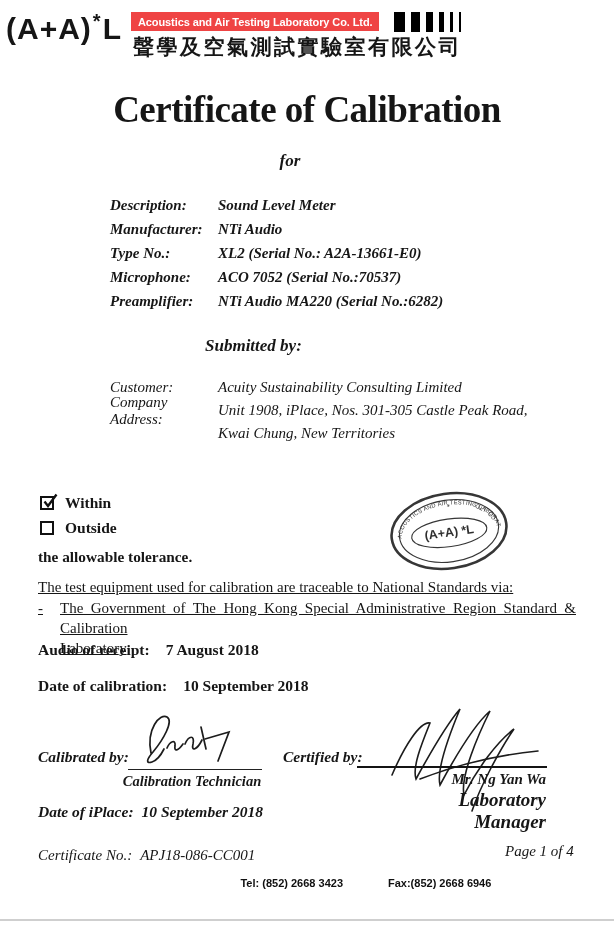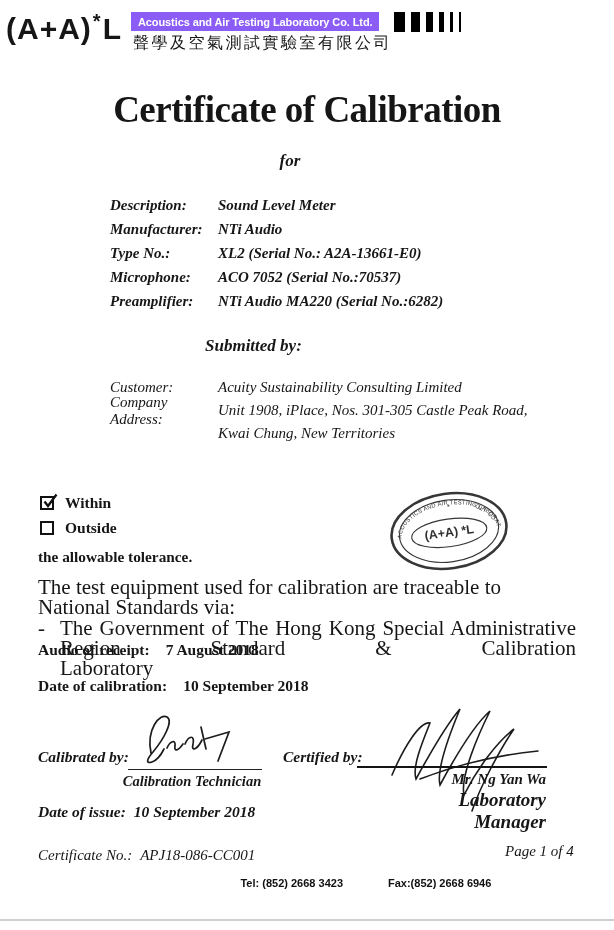--- a/index.html
+++ b/index.html
@@ -8,25 +8,25 @@
     position: relative; width: 614px; height: 930px; margin: 0 auto;
     background: #ffffff; overflow: hidden;
     font-family: "Liberation Serif", serif; color: #161616;
   }
   .abs { position: absolute; }
 
   
   .logo { left: 6px; top: 10px; font-family: "Liberation Sans", sans-serif;
           font-weight: bold; font-size: 30px; letter-spacing: 1px; white-space: nowrap; }
   .logo .logo-star { font-size: 20px; vertical-align: 11px; padding: 0 1px; }
-  .co-label { left: 131px; top: 12px; background: #8b5cf6; color: #fff;
+  .co-label { left: 131px; top: 12px; background: #ef4444; color: #fff;
           font-family: "Liberation Sans", sans-serif; font-weight: bold;
           font-size: 11px; letter-spacing: -0.1px; padding: 4px 7px 3px 7px; white-space: nowrap; }
   .co-zh { left: 133px; top: 33px; font-family: "Liberation Sans", sans-serif;
-          font-weight: normal; font-size: 16px; letter-spacing: 2.5px; white-space: nowrap; }
+          font-weight: bold; font-size: 21px; letter-spacing: 2.5px; white-space: nowrap; }
   .bars { left: 394px; top: 12px; display: flex; align-items: flex-start; gap: 6px; }
   .bars span { display: block; height: 20px; background: #000; }
 
   
   .title { left: 0; top: 88px; width: 614px; text-align: center;
            font-weight: bold; font-size: 37px; letter-spacing: -0.5px; }
   .for-line { left: 0; top: 151px; width: 580px; text-align: center;
            font-weight: bold; font-style: italic; font-size: 17px; }
 
   
@@ -43,21 +43,21 @@
   .opt-row { display: flex; align-items: center; gap: 11px; margin-bottom: 7px;
              font-weight: bold; font-size: 15.5px; }
   .cbox { position: relative; width: 14px; height: 14px; border: 2px solid #111; flex: none; }
   .cbox svg { position: absolute; left: 0px; top: -5px; overflow: visible; }
   .allow { left: 38px; top: 548px; font-weight: bold; font-size: 15.3px; }
 
   
   .stamp { left: 388px; top: 491px; transform: rotate(-8deg); opacity: 0.92; }
 
   
-  .trace { left: 38px; top: 577px; width: 540px; font-size: 21px; line-height: 20px; }
+  .trace { left: 38px; top: 577px; width: 540px; font-size: 15px; line-height: 20px; text-decoration: underline; }
   .trace-item { display: flex; margin-top: 1px; }
   .trace-item .dash { width: 22px; flex: none; }
   .trace-just { width: 516px; text-align: justify; text-align-last: justify; }
 
   
   .date-line { font-weight: bold; font-size: 15.5px; white-space: nowrap; }
   .date-receipt { left: 38px; top: 641px; }
   .date-cal { left: 38px; top: 677px; }
   .date-line .v { margin-left: 16px; }
 
@@ -217,21 +217,21 @@
     <g fill="none" stroke="#1c1c1c" stroke-width="1.6" stroke-linecap="round">
       <path d="M6 76 C18 48 34 22 44 24 C36 44 26 68 30 80 C42 58 60 26 74 10 C64 34 50 70 54 86 C68 60 88 26 104 12 C92 36 74 78 78 96 C92 68 112 42 128 30 C114 50 94 88 86 112"></path>
       <path d="M34 80 C70 66 112 56 152 52"></path>
     </g>
   </svg>
   <div class="abs sig-label certified-label">Certified by:</div>
   <div class="abs cert-line"></div>
   <div class="abs cert-name">Mr. Ng Yan Wa</div>
   <div class="abs cert-title">Laboratory Manager</div>
 
-  <div class="abs date-issue"><span>Date of issue:</span><span class="v">10 September 2018</span></div>
+  <div class="abs date-issue"><span>Date of iPlace:</span><span class="v">10 September 2018</span></div>
 
   <div class="abs cert-no"><span>Certificate No.:</span><span class="v">APJ18-086-CC001</span></div>
   <div class="abs page-num">Page 1 of 4</div>
 
   <div class="abs footer">
     <div class="cols">
       <span class="c1">Tel: (852) 2668 3423</span>
       <span class="c2">Fax:(852) 2668 6946</span>
     </div>
   </div>

